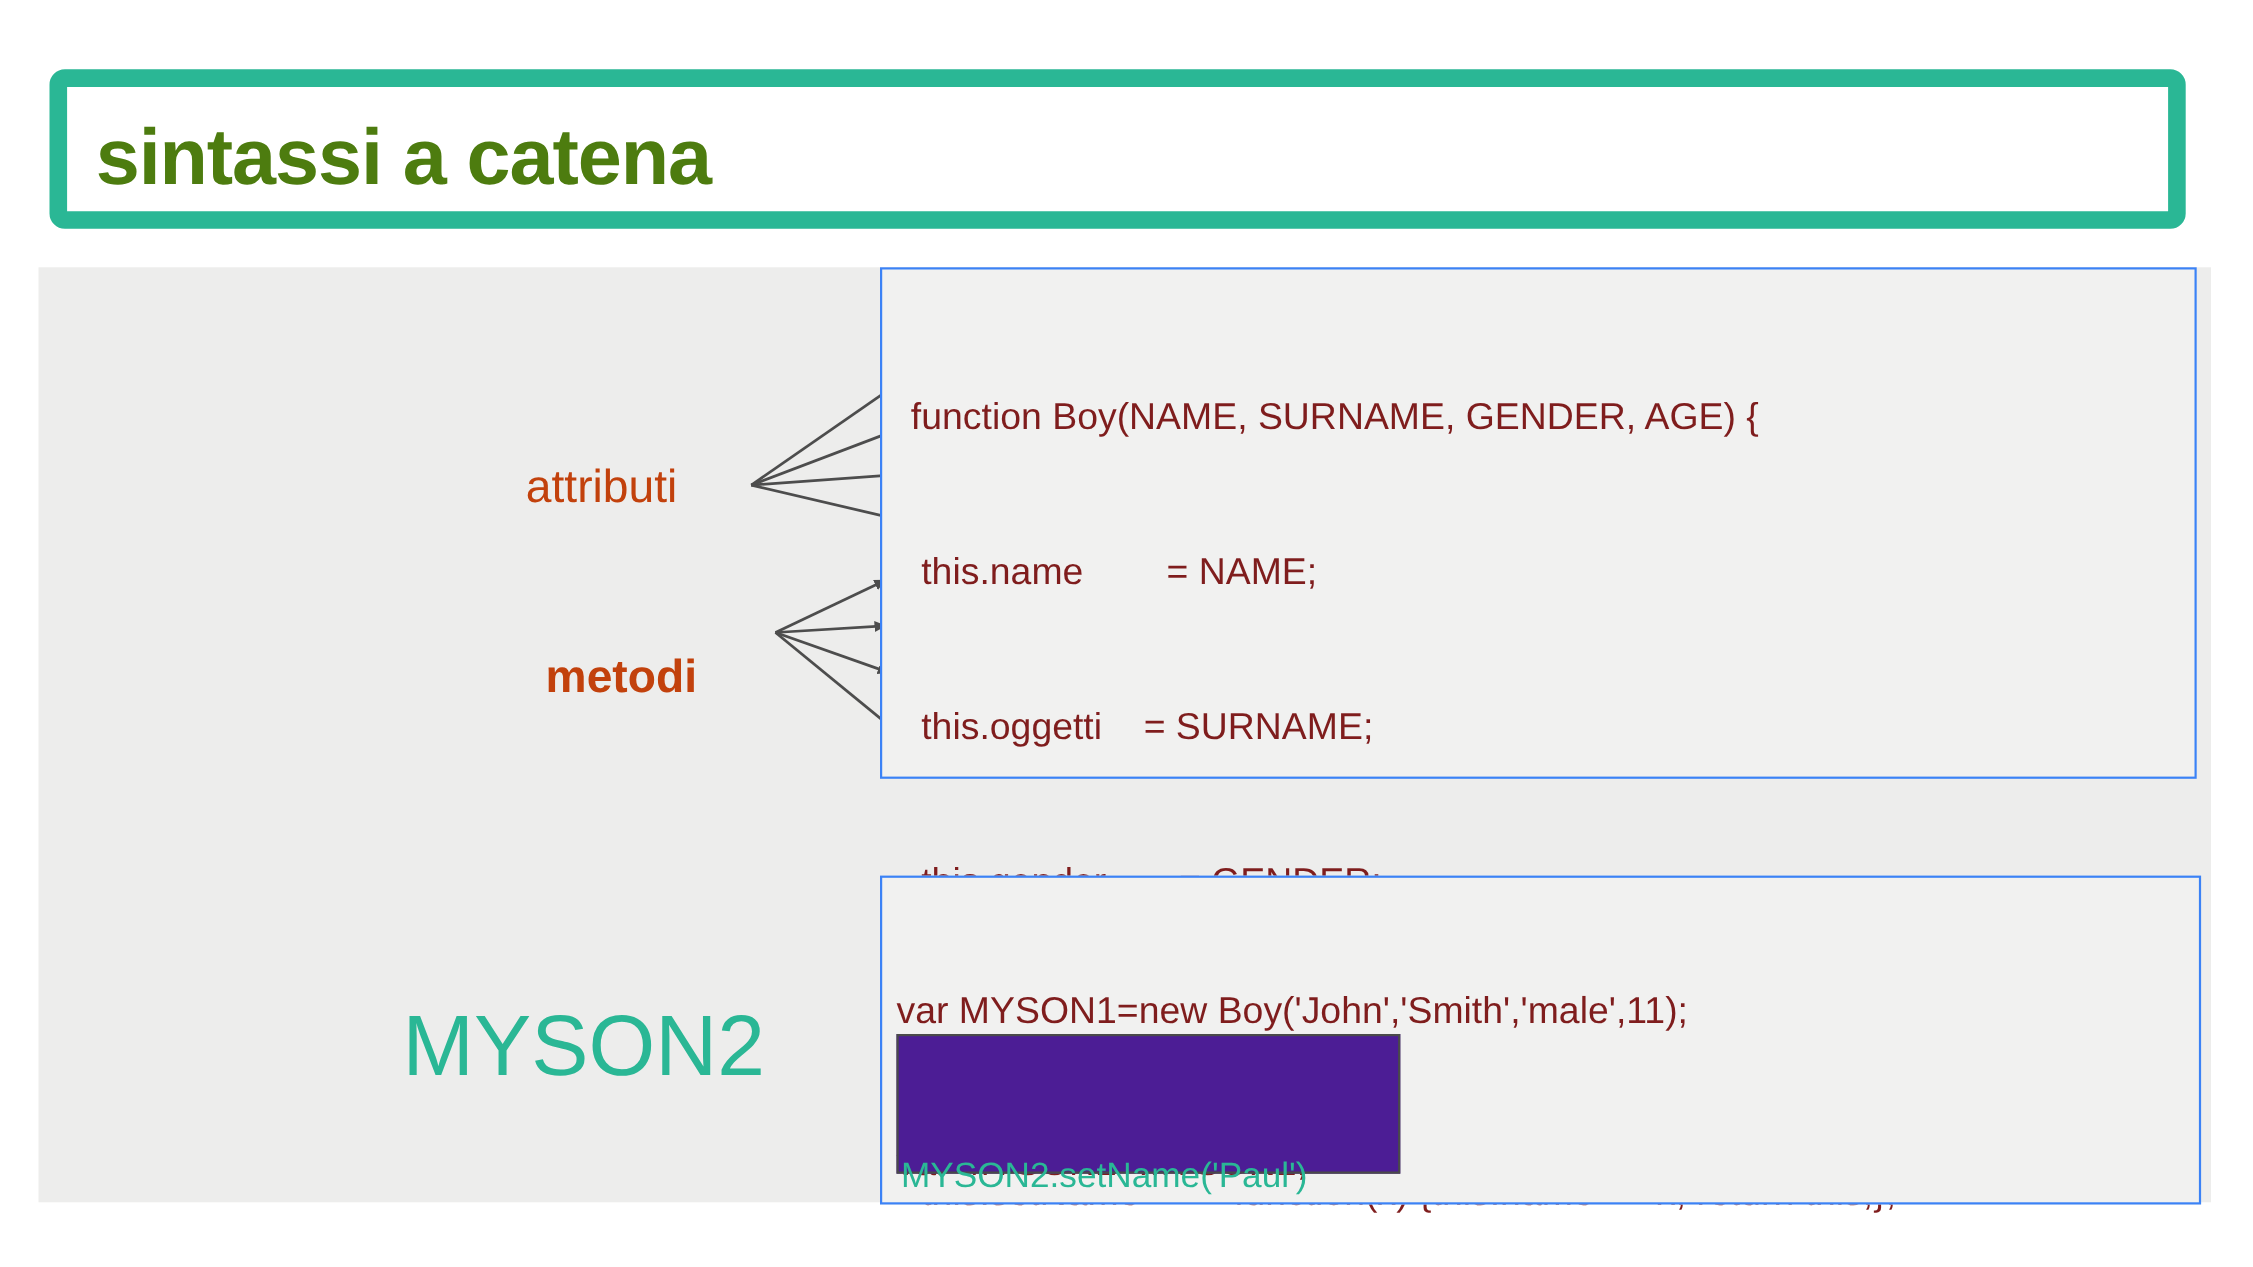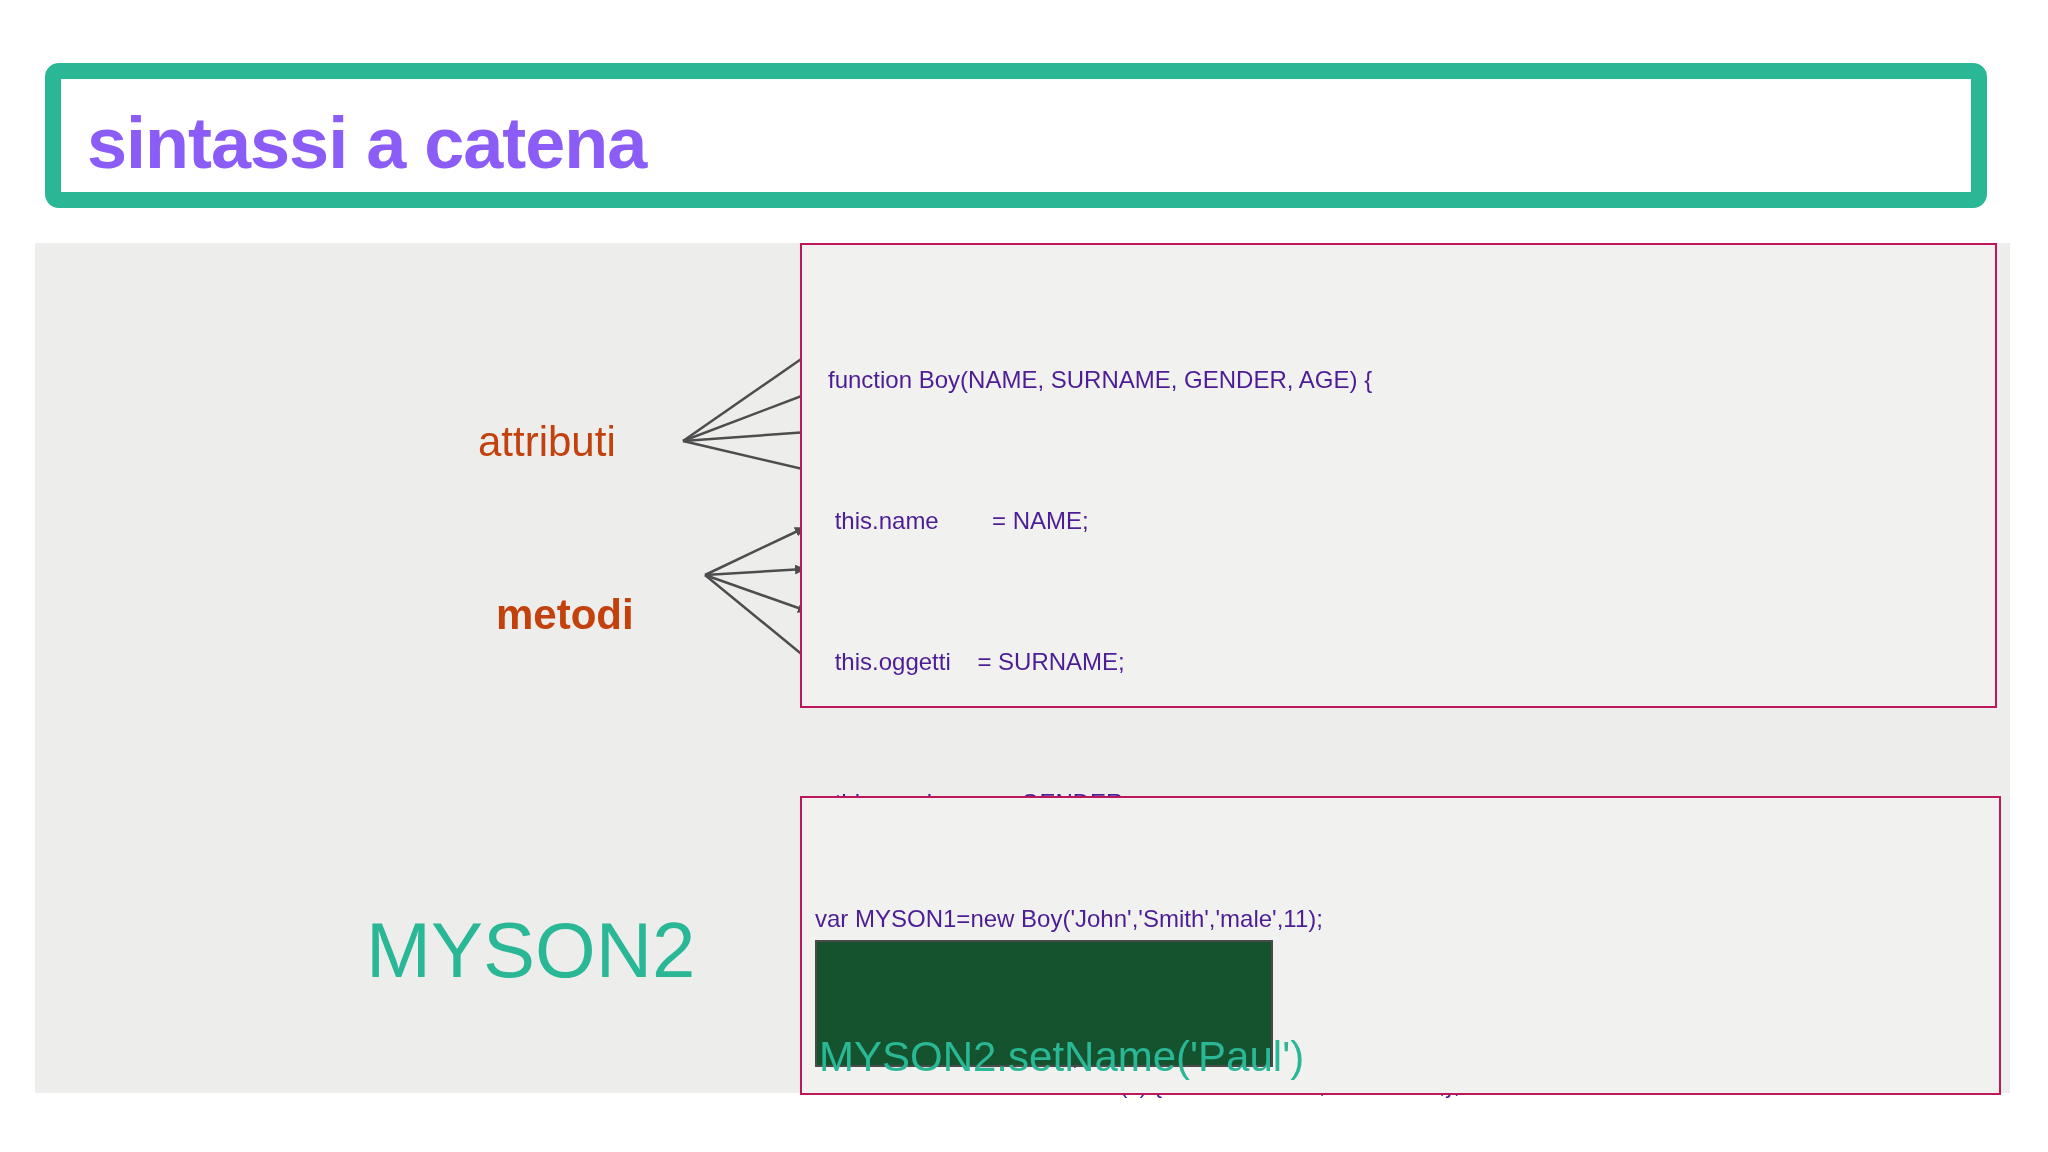--- a/index.html
+++ b/index.html
@@ -3,39 +3,39 @@
 <meta charset="utf-8">
 <style>
   html,body{margin:0;padding:0;background:#fff;font-family:"Liberation Sans",sans-serif;}
   #canvas{position:relative;width:2048px;height:1152px;background:#ffffff;overflow:hidden;}
 
   .panel{position:absolute;left:35px;top:243px;width:1975px;height:850px;background:#EDEDEC;}
 
   .title-box{position:absolute;left:45px;top:63px;width:1942px;height:145px;box-sizing:border-box;
              border:16px solid #2ab795;border-radius:14px;background:#ffffff;
              display:flex;align-items:center;padding:14px 0 0 26px;}
-  .title-box .title-text{margin:0;font-size:72px;font-weight:bold;color:#8b5cf6;letter-spacing:-1px;}
+  .title-box .title-text{margin:0;font-size:72px;font-weight:bold;color:#4d7c0f;letter-spacing:-1px;}
 
   .h-teal{position:absolute;color:#2ab795;font-size:78px;line-height:78px;white-space:pre;}
   #heading-funzione{left:66px;top:280px;}
   #heading-oggetti-1{left:72px;top:816px;}
   #heading-oggetti-2{left:366px;top:911px;}
 
   .label-black{position:absolute;color:#c2410c;font-size:42px;line-height:42px;}
   #label-attributi{left:478px;top:421px;}
   #label-metodi{left:496px;top:594px;font-weight:bold;}
 
-  .code-box{position:absolute;box-sizing:border-box;border:2px solid #be185d;background:#F1F1F0;
-            color:#4c1d95;font-size:24px;white-space:pre;}
+  .code-box{position:absolute;box-sizing:border-box;border:2px solid #3b82f6;background:#F1F1F0;
+            color:#7f1d1d;font-size:34px;white-space:pre;}
   #function-box{left:800px;top:243px;width:1197px;height:465px;padding:17px 0 0 26px;line-height:47px;}
   #objects-box{left:800px;top:796px;width:1201px;height:299px;padding:6px 0 0 13px;line-height:46px;}
 
   .highlight-box{position:absolute;left:815px;top:940px;width:458px;height:127px;box-sizing:border-box;
-                 background:#14532d;border:2px solid #4a4a4a;padding:5px 0 0 2px;
-                 font-size:42px;line-height:44px;color:#2ab795;white-space:pre;}
+                 background:#4c1d95;border:2px solid #4a4a4a;padding:16px 0 0 2px;
+                 font-size:32px;line-height:44px;color:#2ab795;white-space:pre;}
 
   .arrows-svg{position:absolute;left:0;top:0;width:2048px;height:1152px;pointer-events:none;}
   .arrows-svg line{stroke:#4d4d4d;stroke-width:2.5;}
 </style>
 </head>
 <body>
 
 <div id="canvas">
 
   <div class="panel"></div>

